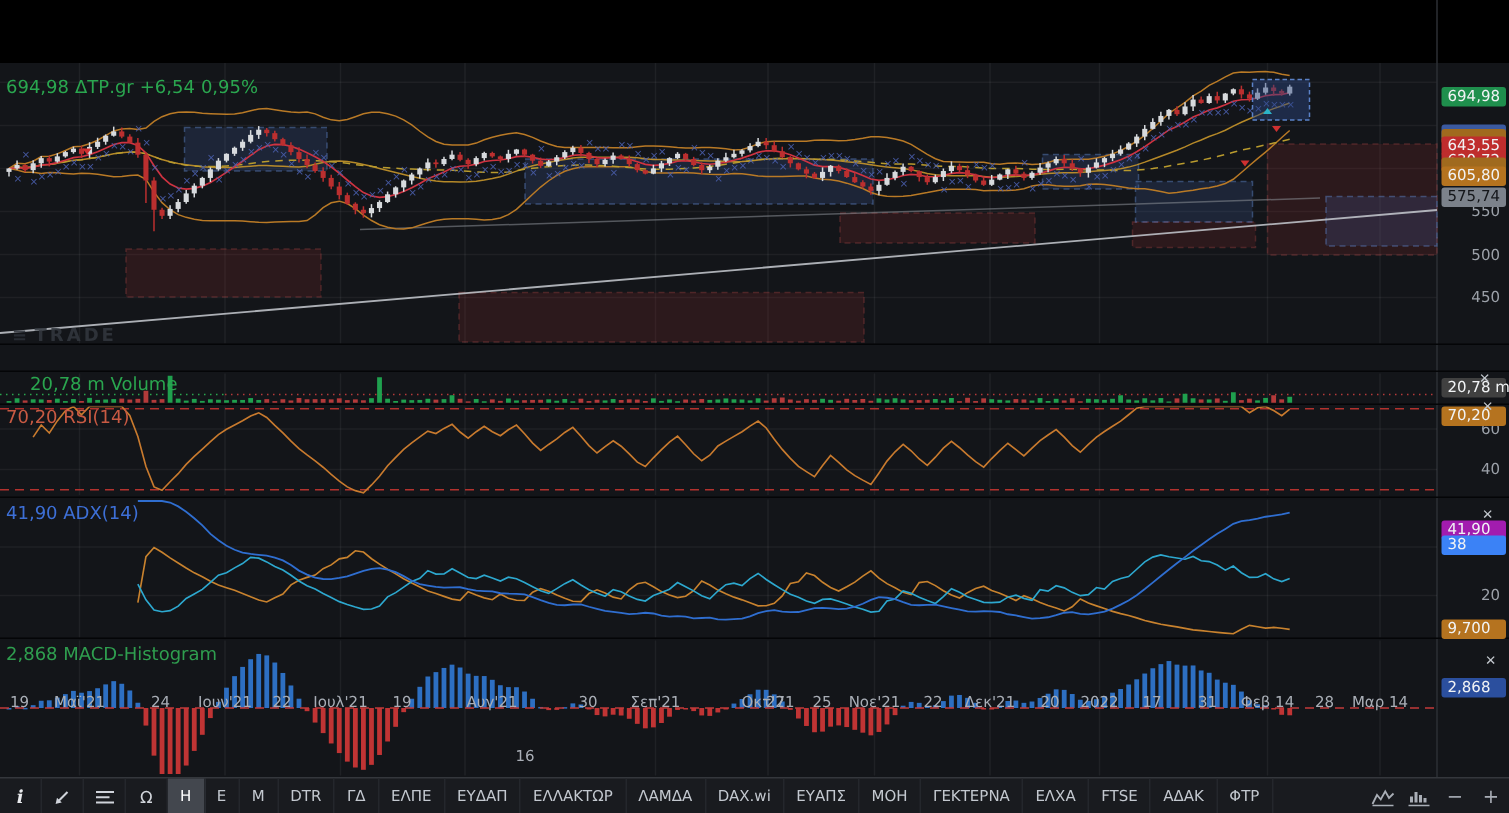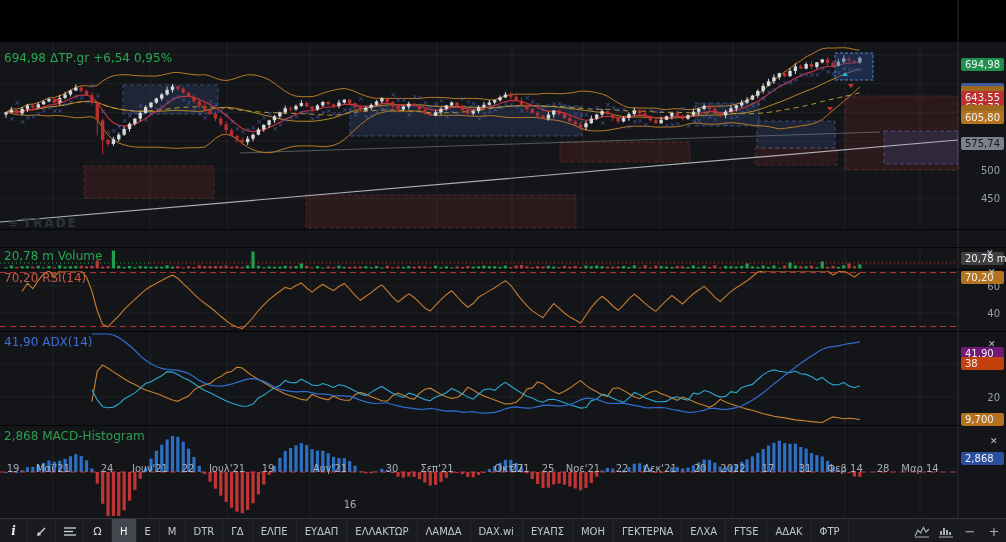--- a/index.html
+++ b/index.html
@@ -963,61 +963,61 @@
         <line x1="0" y1="472" x2="958" y2="472" stroke="#c23a3a" stroke-dasharray="6,4" stroke-width="1"></line>
       </g>
     </svg>
 
   <div class="lbl hdr" style="left: 4px; top: 52px; color: rgb(42, 166, 79);">
     <span>694,98</span><span>ΔΤΡ.gr</span><span>+6,54</span><span>0,95%</span>
   </div>
 
   <div class="watermark"><span class="wm-glyph">≡</span><span>TRADE</span></div>
 
-  <div class="lbl" id="vol-label" style="left: 4px; top: 250px; color: rgb(42, 166, 79);">20,78 m Volume</div>
+  <div class="lbl" id="vol-label" style="left: 20px; top: 250px; color: rgb(42, 166, 79);">20,78 m Volume</div>
   <div class="lbl" id="rsi-label" style="left: 4px; top: 272px; color: rgb(200, 90, 67);">70,20 RSI(14)</div>
   <div class="lbl" id="adx-label" style="left: 4px; top: 336px; color: rgb(61, 111, 214);">41,90 ADX(14)</div>
   <div class="lbl" id="macd-label" style="left: 4px; top: 430px; color: rgb(47, 158, 79);">2,868 MACD-Histogram</div>
 
   <div id="axis-layer">
       <div class="ptick" style="top: 136px;">550</div>
       <div class="ptick" style="top: 165px;">500</div>
       <div class="ptick" style="top: 193px;">450</div>
       <div class="ptick" style="top: 281px;">60</div>
       <div class="ptick" style="top: 308px;">40</div>
       <div class="ptick" style="top: 392px;">20</div>
       <div class="badge sliver" style="top: 83px; background: rgb(59, 90, 160);"></div>
       <div class="badge sliver" style="top: 86px; background: rgb(160, 106, 30);"></div>
       <div class="badge" style="top: 91px; background: rgb(191, 45, 45);">643,55</div>
       <div class="badge" style="top: 101px; background: rgb(191, 45, 45);">630,72</div>
       <div class="badge sliver" style="top: 105px; background: rgb(160, 106, 30);"></div>
       <div class="badge" style="top: 111px; background: rgb(181, 115, 31);">605,80</div>
-      <div class="badge" style="top: 125px; background: rgb(124, 130, 139); color: rgb(20, 22, 26); margin-top: 12px;">575,74</div>
+      <div class="badge" style="top: 125px; background: rgb(124, 130, 139); color: rgb(20, 22, 26);">575,74</div>
       <div class="badge" style="top: 58px; background: rgb(31, 143, 77);">694,98</div>
       <div class="badge" style="top: 252px; background: #404040;">20,78 m</div>
       <div class="badge" style="top: 271px; background: rgb(181, 115, 31);">70,20</div>
-      <div class="badge" style="top: 347px; background: #701a75;">41,90</div>
-      <div class="badge" style="top: 357px; background: #c2410c;">38</div>
+      <div class="badge" style="top: 347px; background: #a21caf;">41,90</div>
+      <div class="badge" style="top: 357px; background: #3b82f6;">38</div>
       <div class="badge" style="top: 413px; background: rgb(181, 115, 31);">9,700</div>
       <div class="badge" style="top: 452px; background: rgb(43, 79, 158);">2,868</div>
       <div class="xbtn" style="left: 986px; top: 249px;">✕</div>
       <div class="xbtn" style="left: 988px; top: 268px;">✕</div>
       <div class="xbtn" style="left: 988px; top: 340px;">✕</div>
       <div class="xbtn" style="left: 990px; top: 437px;">✕</div>
     </div>
 
   <div id="time-axis">
       <div class="dtick" style="left: 13px;">19</div>
       <div class="dtick" style="left: 53px;">Μαϊ'21</div>
       <div class="dtick" style="left: 107px;">24</div>
       <div class="dtick" style="left: 150px;">Ιουν'21</div>
       <div class="dtick" style="left: 188px;">22</div>
       <div class="dtick" style="left: 227px;">Ιουλ'21</div>
       <div class="dtick" style="left: 268px;">19</div>
-      <div class="dtick" style="left: 318px; padding-left: 24px;">Αυγ'21</div>
+      <div class="dtick" style="left: 328px;">Αυγ'21</div>
       <div class="dtick" style="left: 350px; margin-top: 36px;">16</div>
       <div class="dtick" style="left: 392px;">30</div>
       <div class="dtick" style="left: 437px;">Σεπ'21</div>
       <div class="dtick" style="left: 477px; margin-left: 40px;">27</div>
       <div class="dtick" style="left: 512px;">Οκτ'21</div>
       <div class="dtick" style="left: 548px;">25</div>
       <div class="dtick" style="left: 583px;">Νοε'21</div>
       <div class="dtick" style="left: 622px;">22</div>
       <div class="dtick" style="left: 660px;">Δεκ'21</div>
       <div class="dtick" style="left: 700px;">20</div>

